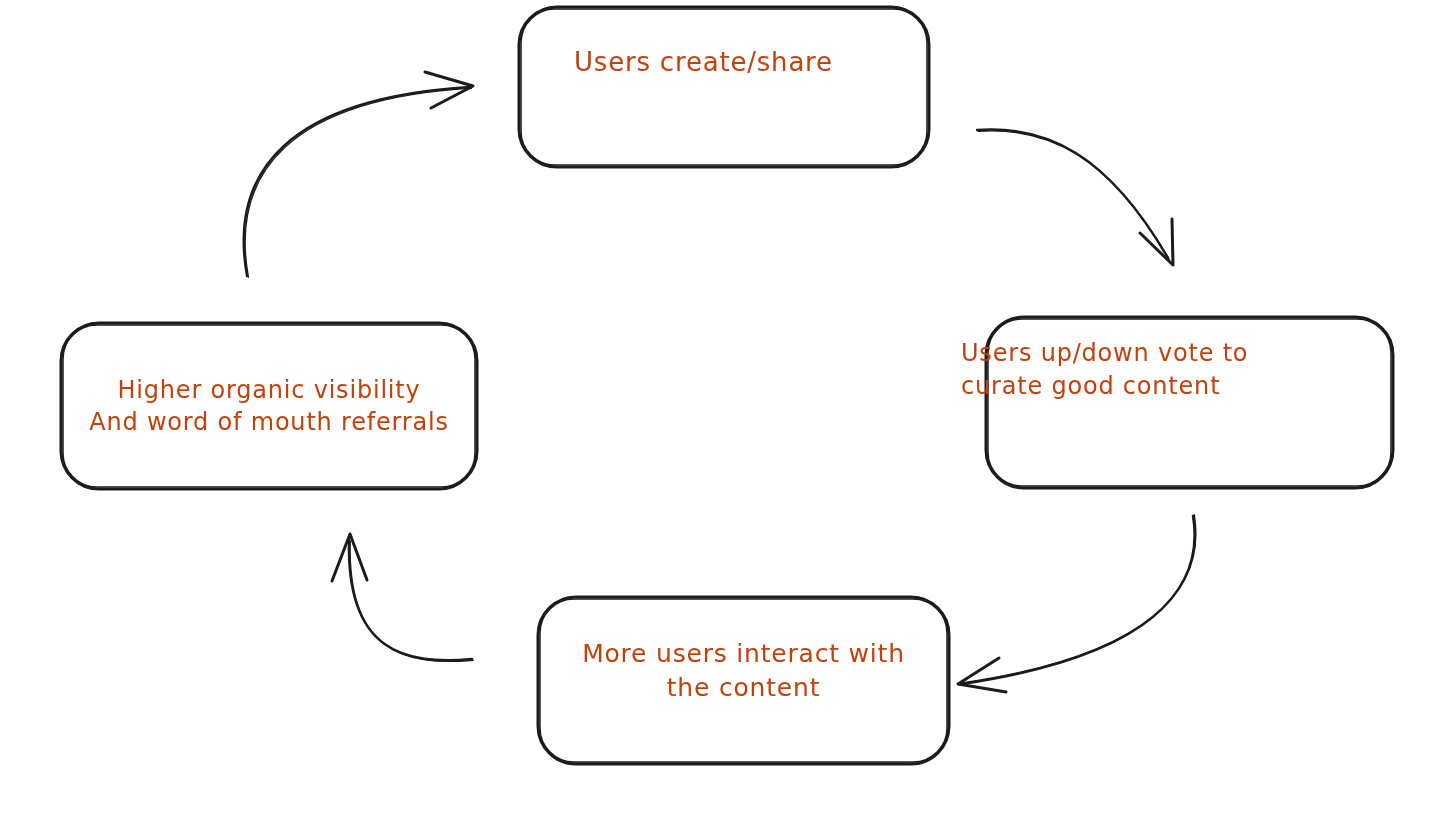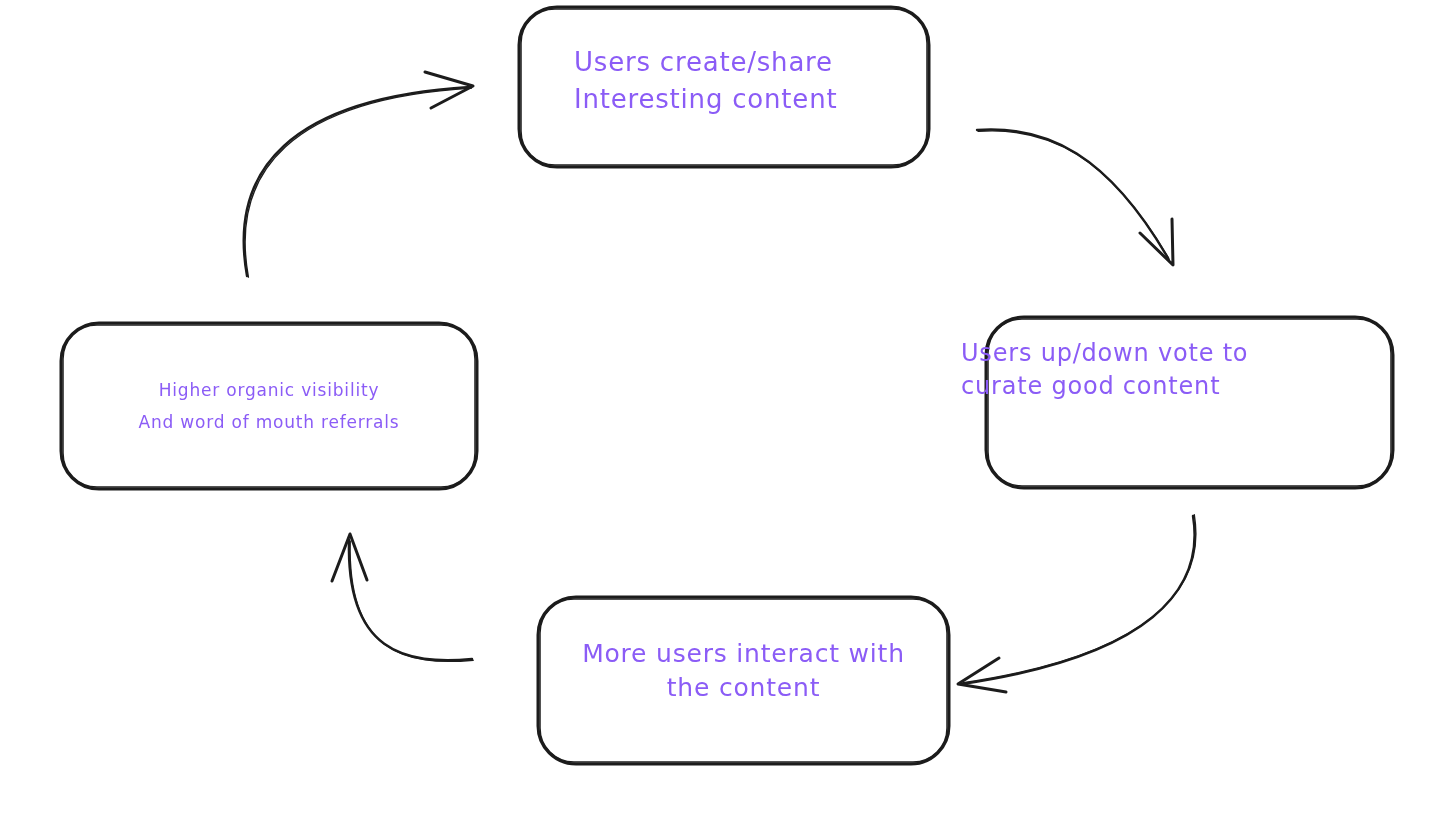--- a/index.html
+++ b/index.html
@@ -7,21 +7,21 @@
     padding: 0;
     background: #ffffff;
   }
   .stage {
     position: relative;
     width: 1456px;
     height: 813px;
     background: #ffffff;
     overflow: hidden;
     font-family: "DejaVu Sans", sans-serif;
-    color: #8b5cf6;
+    color: #c2410c;
   }
   .diagram-svg {
     position: absolute;
     left: 0;
     top: 0;
     width: 1456px;
     height: 813px;
   }
   .ink {
     stroke: #1c1c1c;
@@ -45,21 +45,21 @@
     font-size: 26px; line-height: 37px;
     text-align: left;
   }
   .label-right {
     left: 961px; top: 337px;
     font-size: 24px; line-height: 32.5px;
     text-align: left;
   }
   .label-left {
     left: 61px; top: 374px; width: 416px;
-    font-size: 17px; line-height: 32px;
+    font-size: 24px; line-height: 32px;
     text-align: center;
   }
   .label-bottom {
     left: 538px; top: 637px; width: 411px;
     font-size: 25px; line-height: 34px;
     text-align: center;
   }
 </style>
 </head>
 <body>
@@ -108,21 +108,20 @@
 
     <g>
       <path class="ink edge-main" d="M247,276 C228,170 290,98 470,87"></path>
       <path class="ink edge-echo" d="M247,276 C228,170 290,98 470,87" transform="translate(1.4,1.1)"></path>
       <polyline class="ink edge-head" points="425,72 473,86 431,108"></polyline>
     </g>
   </svg>
 
   <div class="label label-top">
     <div class="ln">Users create/share</div>
-    <div class="ln">Interesting content</div>
   </div>
 
   <div class="label label-right">
     <div class="ln">Users up/down vote to</div>
     <div class="ln">curate good content</div>
   </div>
 
   <div class="label label-bottom">
     <div class="ln">More users interact with</div>
     <div class="ln">the content</div>

